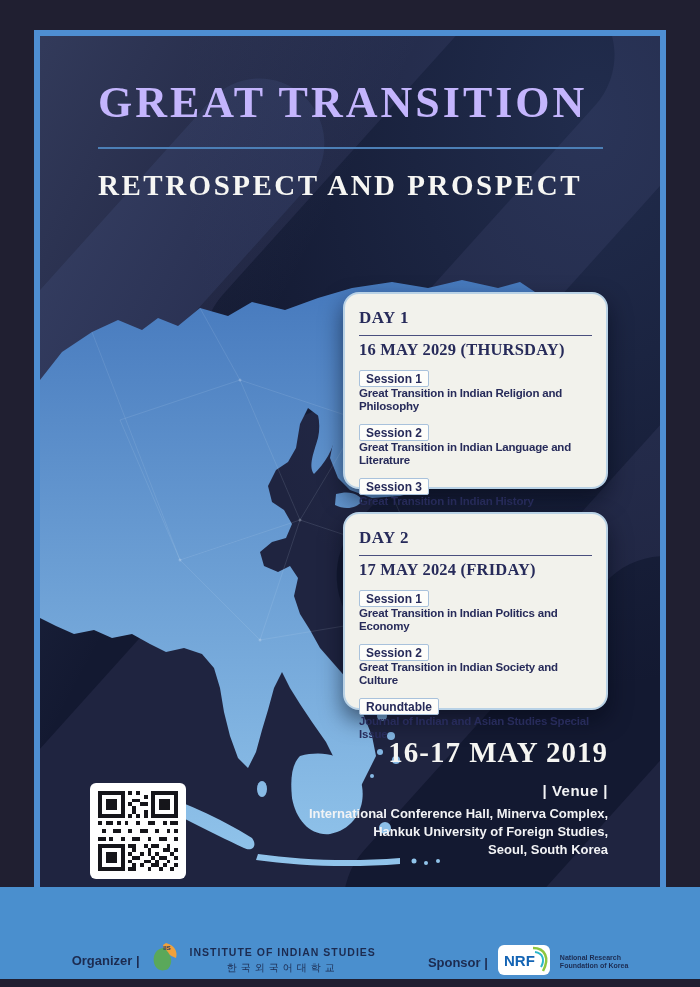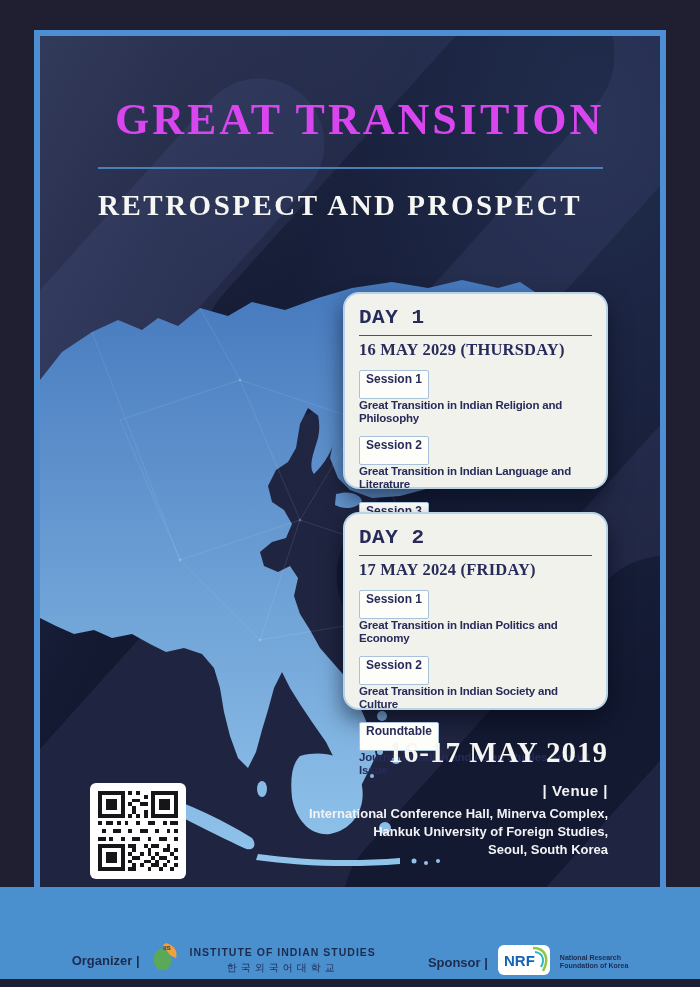--- a/index.html
+++ b/index.html
@@ -15,40 +15,40 @@
          background:linear-gradient(118deg,rgba(130,150,200,.20) 0%,rgba(130,150,200,0) 36%),
                     radial-gradient(ellipse at 88% 10%,rgba(70,95,150,.28),transparent 52%);}
 
   .frame{position:absolute;left:34px;top:30px;width:632px;height:865px;
          border:6px solid var(--frame_blue);box-sizing:border-box;z-index:5;}
 
   .map{position:absolute;left:0;top:0;z-index:1;}
 
   
   .title-block{position:absolute;left:98px;top:72px;z-index:3;width:540px;}
-  .title{font-family:"Liberation Serif",serif;font-weight:bold;color:#d946ef;
-         font-size:44px;line-height:61px;letter-spacing:3px;margin:17px;}
+  .title{font-family:"Liberation Serif",serif;font-weight:bold;color:#c4b5fd;
+         font-size:44px;line-height:61px;letter-spacing:3px;margin:0;}
   .title-rule{width:505px;height:2px;background:#4c7fb6;margin:14px 0 0 0;}
   .subtitle{font-family:"Liberation Serif",serif;font-weight:bold;color:#f6f6f3;
             font-size:29px;letter-spacing:2.5px;margin:20px 0 0 0;}
 
   
   .day-card{position:absolute;left:343px;width:265px;box-sizing:border-box;z-index:4;
             background:var(--card_bg);border:2px solid var(--card_border);border-radius:16px;
             padding:11px 14px 10px 14px;box-shadow:0 10px 22px rgba(4,7,20,.55);}
   .day1{top:292px;height:197px;}
   .day2{top:512px;height:198px;}
-  .day-heading{font-family:Liberation Mono, monospace;font-weight:bold;color:var(--navy);
-               font-size:21px;line-height:26px;letter-spacing:.5px;}
+  .day-heading{font-family:Liberation Serif, serif;font-weight:bold;color:var(--navy);
+               font-size:17px;line-height:26px;letter-spacing:.5px;}
   .day-rule{border:none;border-top:1px solid #4a4f7e;margin:4px 0 5px 0;}
   .day-date{font-family:"Liberation Serif",serif;font-weight:bold;color:var(--navy);
             font-size:16.5px;line-height:18px;letter-spacing:.2px;}
   .session{margin-top:10px;}
   .chip{display:inline-block;background:#fdfdfa;border:1px solid #a9c2dc;border-radius:2px;
-        padding:2px 6px 12px 6px;font-size:12px;line-height:13px;font-weight:bold;color:var(--navy);}
+        padding:2px 6px 0 6px;font-size:12px;line-height:13px;font-weight:bold;color:var(--navy);}
   .session-title{font-size:11.5px;line-height:13px;font-weight:bold;
                  color:var(--navy);letter-spacing:-0.2px;}
 
   
   .event-date{position:absolute;right:92px;top:736px;z-index:4;text-align:right;
               font-family:"Liberation Serif",serif;font-weight:bold;color:#f5f5f2;
               font-size:29px;letter-spacing:1px;}
   .venue{position:absolute;right:92px;top:782px;z-index:4;text-align:right;color:#f2f3f5;}
   .venue-label{font-size:15px;font-weight:bold;letter-spacing:.5px;margin-bottom:6px;}
   .venue-line{font-size:13px;font-weight:bold;line-height:18px;}

